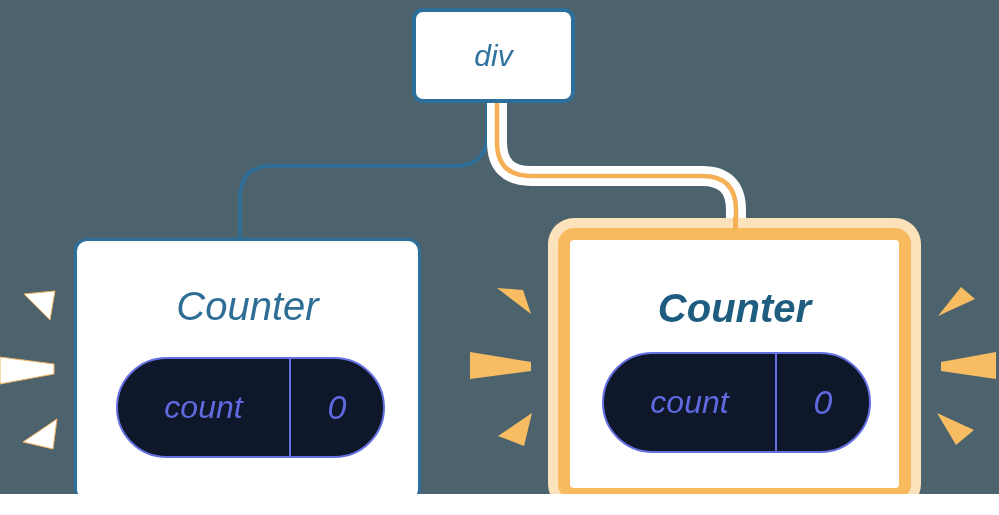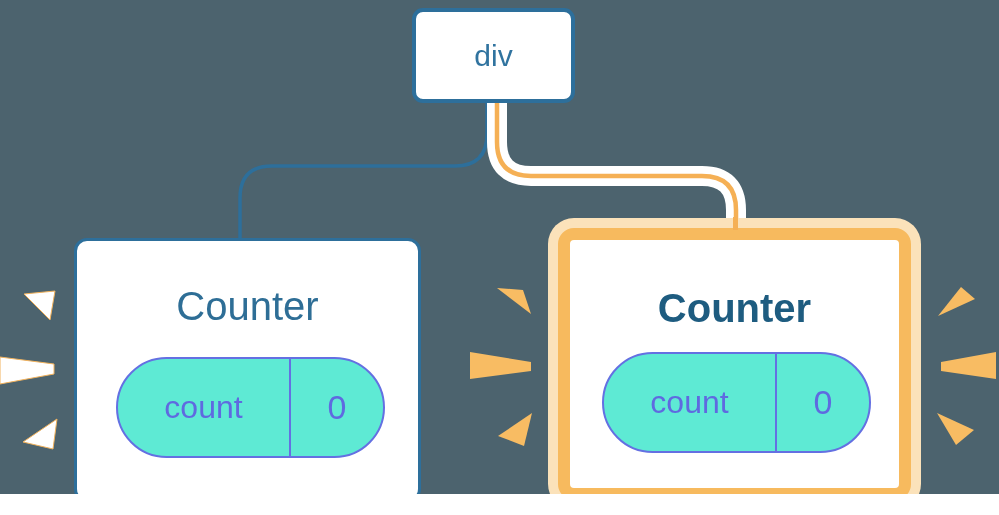--- a/index.html
+++ b/index.html
@@ -1,19 +1,20 @@
 <!DOCTYPE html>
 <html><head>
 <meta charset="utf-8">
 <style>
   html,body{margin:0;padding:0;}
   .stage{
     position:relative;width:999px;height:494px;overflow:hidden;
     background:#4c636e;
     font-family:"Liberation Sans",sans-serif;
+    font-style:italic;
   }
   .layer{position:absolute;left:0;top:0;width:999px;height:515px;}
 
   
   .node-div{
     position:absolute;left:412px;top:8px;width:163px;height:95px;
     box-sizing:border-box;background:#ffffff;
     border:4px solid #2d6f9b;border-radius:11px;
     display:flex;align-items:center;justify-content:center;
     font-size:30px;font-weight:500;color:#30739f;
@@ -50,21 +51,21 @@
   
   .stub{
     position:absolute;left:733px;top:217px;width:5px;height:13px;
     background:#f5b055;z-index:4;
   }
 
   
   .pill{
     position:absolute;width:269px;height:101px;box-sizing:border-box;
     border:2.5px solid #6470e2;border-radius:60px;
-    display:flex;align-items:stretch;background:#5eead4;
+    display:flex;align-items:stretch;background:#0f172a;
   }
   .pill .pill-key{
     width:173px;display:flex;align-items:center;justify-content:center;
     border-right:2.5px solid #6470e2;
     font-size:32px;color:#5f6ae0;box-sizing:border-box;
   }
   .pill .pill-val{
     flex:1;display:flex;align-items:center;justify-content:center;
     font-size:34px;color:#5f6ae0;
   }

